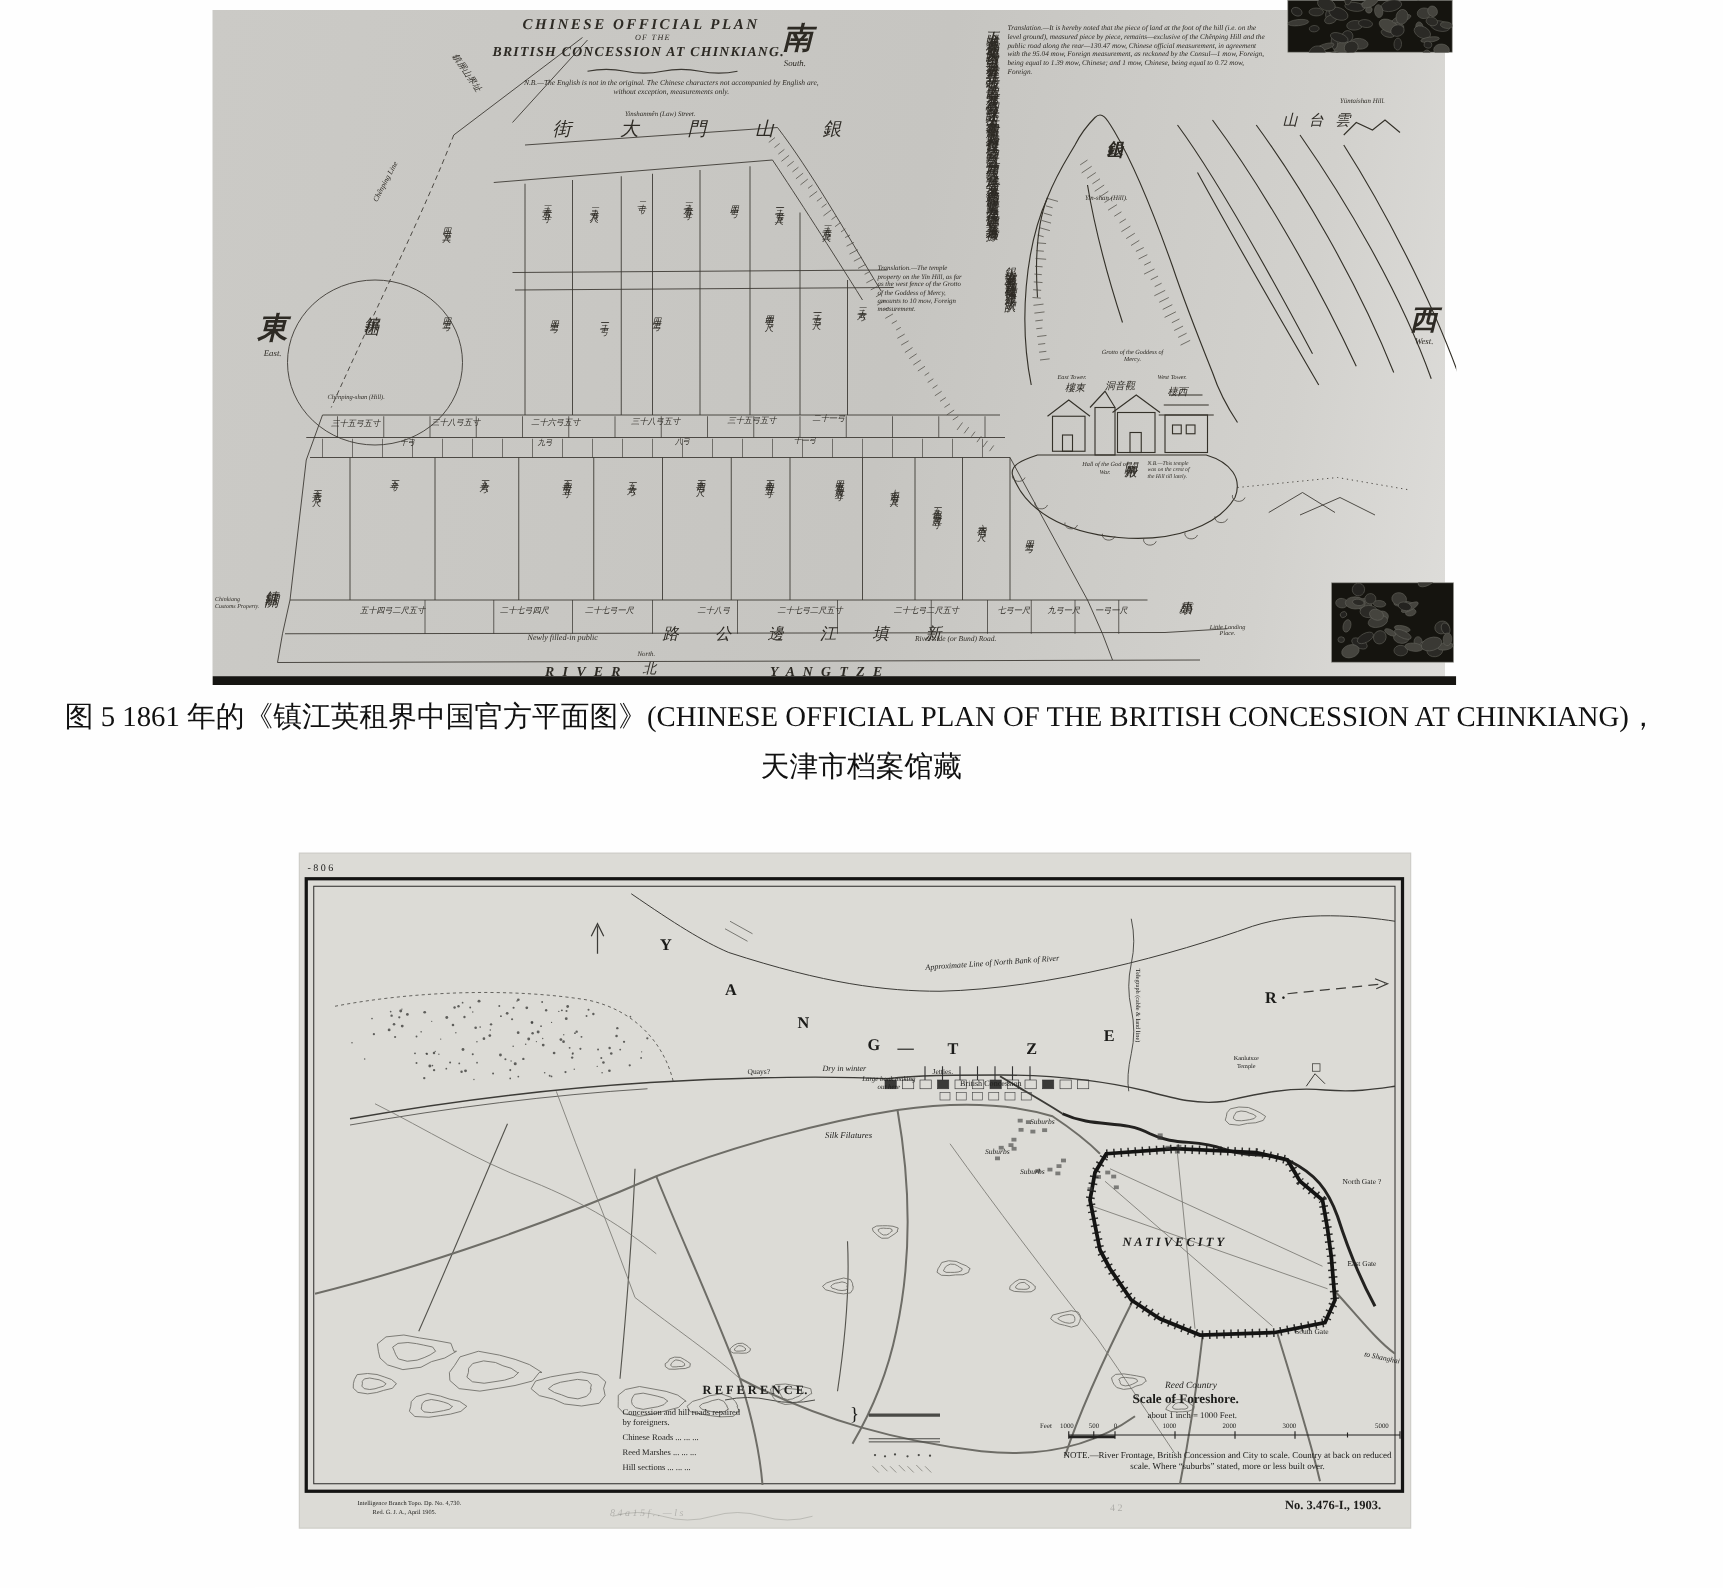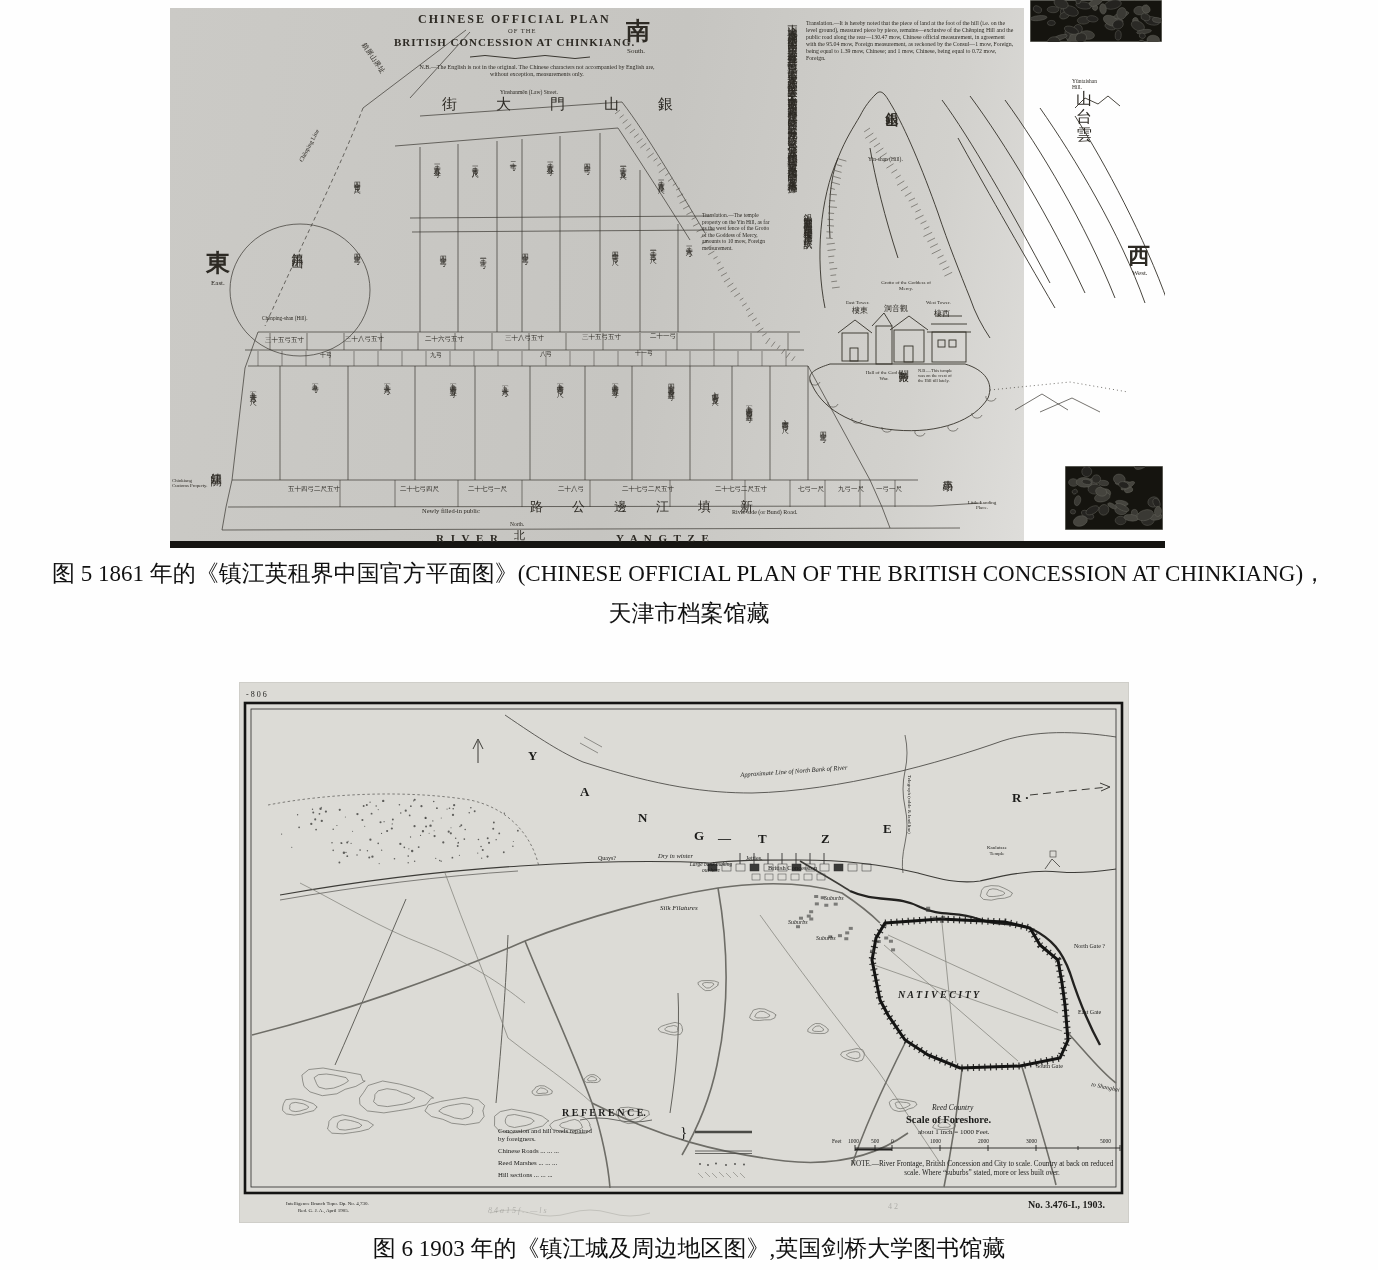--- a/index.html
+++ b/index.html
@@ -1,20 +1,20 @@
 <!DOCTYPE html>
 <html><head>
 <meta charset="utf-8">
 <style>
   html,body{margin:0;padding:0;background:#ffffff;}
   #page{position:relative;width:1378px;height:1270px;background:#fefefe;overflow:hidden;
         font-family:"Liberation Serif","DejaVu Serif",serif;}
   .fig{position:absolute;}
-  .inner{position:absolute;left:0;top:8px;width:854px;height:540px;
-         background:linear-gradient(100deg,#cbcac6 0%,#c6c5c1 55%,#d2d1cd 85%,#deddda 100%);}
+  .inner{position:absolute;left:0;top:8px;width:986px;height:540px;
+         background:linear-gradient(100deg,#cbcac6 0%,#c6c5c1 55%,#d2d1cd 85%,#deddda 100%);font-style:italic;}
   #fig6{background:#dcdbd6;box-shadow:0 0 0 1px #cfcec9;}
   svg{position:absolute;left:0;top:0;}
   .labels{position:absolute;left:0;top:0;width:100%;height:100%;}
   .lbl{position:absolute;color:#2d2a24;line-height:1.12;white-space:pre-line;
        transform-origin:0 0;font-family:"Liberation Serif","DejaVu Serif",serif;}
   #fig6 .lbl{color:#1c1c1a;}
   .vert{writing-mode:vertical-rl;text-orientation:upright;letter-spacing:1.5px;}
   .caption{position:absolute;left:0;width:1378px;text-align:center;font-size:23px;color:#111;}
   .map2-title{position:absolute;left:0;top:1px;width:100%;text-align:center;
        font-weight:bold;font-size:15px;letter-spacing:3px;color:#151513;}
@@ -288,21 +288,21 @@
           <div class="lbl" style="left: 962px; top: 262px; font-size: 7px;">West.</div>
           <div class="lbl" style="left: 330px; top: 81px; font-size: 5.5px;">Yinshanmên (Law) Street.</div>
           <div class="lbl" style="left: 272px; top: 88px; font-size: 15px; letter-spacing: 12px;">街　大　門　山　銀</div>
           <div class="lbl" style="left: 636px; top: 12px; font-size: 5.8px; width: 208px; line-height: 7px;">Translation.—It is hereby noted that the piece of land at the foot of the hill (i.e. on the level ground), measured piece by piece, remains—exclusive of the Chênping Hill and the public road along the rear—130.47 mow, Chinese official measurement, in agreement with the 95.04 mow, Foreign measurement, as reckoned by the Consul—1 mow, Foreign, being equal to 1.39 mow, Chinese; and 1 mow, Chinese, being equal to 0.72 mow, Foreign.</div>
           <div class="lbl vert" style="left: 500px; top: 8px; font-size: 10px; width: 130px; height: 212px; line-height: 15px;">山下地基逐塊分別丈明除銀山四至遶公路去實外共計丈出地一百三十畝四分七厘查八紘合園畝計洋人丈出九十五畝零四厘與丈數相符以洋尺一畝合國尺一畝三分九厘國尺一畝合洋尺七分二厘為準此係會同一體丈量散為洋尺俱查聲明立案永遠為據</div>
           <div class="lbl vert" style="left: 714px; top: 94px; font-size: 13px; height: 38px; font-weight: bold;">銀山</div>
           <div class="lbl" style="left: 698px; top: 148px; font-size: 5.5px;">Yin-shan (Hill).</div>
           <div class="lbl" style="left: 532px; top: 204px; font-size: 5.5px; width: 72px; line-height: 6.6px;">Translation.—The temple property on the Yin Hill, as far as the west fence of the Grotto of the Goddess of Mercy, amounts to 10 mow, Foreign measurement.</div>
           <div class="lbl vert" style="left: 602px; top: 198px; font-size: 9px; width: 42px; height: 88px; line-height: 12px;">銀山寺廟基至觀音洞西柵欄作為洋尺十畝訳</div>
           <div class="lbl" style="left: 902px; top: 70px; font-size: 5.5px;">Yüntaishan Hill.</div>
-          <div class="lbl" style="left: 906px; top: 82px; font-size: 16px; letter-spacing: 3px;">山 台 雲</div>
+          <div class="lbl" style="left: 856px; top: 82px; font-size: 12px; letter-spacing: 3px;">山 台 雲</div>
           <div class="lbl" style="left: 706px; top: 272px; font-size: 5px; width: 60px; line-height: 5.6px; text-align: center;">Grotto of the Goddess of Mercy.</div>
           <div class="lbl" style="left: 676px; top: 292px; font-size: 5px;">East Tower.</div>
           <div class="lbl" style="left: 682px; top: 299px; font-size: 8px;">樓東</div>
           <div class="lbl" style="left: 714px; top: 297px; font-size: 8px;">洞音觀</div>
           <div class="lbl" style="left: 756px; top: 292px; font-size: 5px;">West Tower.</div>
           <div class="lbl" style="left: 764px; top: 302px; font-size: 8px;">棲西</div>
           <div class="lbl" style="left: 694px; top: 362px; font-size: 5px; width: 40px; line-height: 5.6px; text-align: center;">Hall of the God of War.</div>
           <div class="lbl vert" style="left: 728px; top: 354px; font-size: 10px; height: 44px;">關帝殿</div>
           <div class="lbl" style="left: 748px; top: 360px; font-size: 4.5px; width: 40px; line-height: 5px;">N.B.—This temple was on the crest of the Hill till lately.</div>
           <div class="lbl vert" style="left: 120px; top: 236px; font-size: 12px; height: 54px;">鎮屏山</div>
@@ -816,14 +816,13 @@
         <div class="lbl" style="left: 860px; top: 455px; font-size: 5.5px;">5000</div>
         <div class="lbl" style="left: 606px; top: 477px; font-size: 7.2px; width: 272px; line-height: 9px; text-align: center;">NOTE.—River Frontage, British Concession and City to scale.  Country at back on reduced scale.  Where “suburbs” stated, more or less built over.</div>
         <div class="lbl" style="left: 46px; top: 518px; font-size: 5px;">Intelligence Branch Topo. Dp. No. 4,730.</div>
         <div class="lbl" style="left: 58px; top: 525px; font-size: 5px;">Red. G. J. A., April 1905.</div>
         <div class="lbl" style="left: 788px; top: 516px; font-size: 10px; font-weight: bold;">No. 3.476-I., 1903.</div>
         <div class="lbl" style="left: 248px; top: 524px; font-size: 8px; font-style: italic; opacity: 0.22;">8 4 a  1 5 f . . — l s</div>
         <div class="lbl" style="left: 620px; top: 520px; font-size: 8px; opacity: 0.25; margin-left: 28px;">4 2</div>
       </div>
   </div>
 
-  <div class="caption" style="top:1233px;">图 6  1903 年的《镇江城及周边地区图》,英国剑桥大学图书馆藏</div>
 </div>
 
 </body></html>

